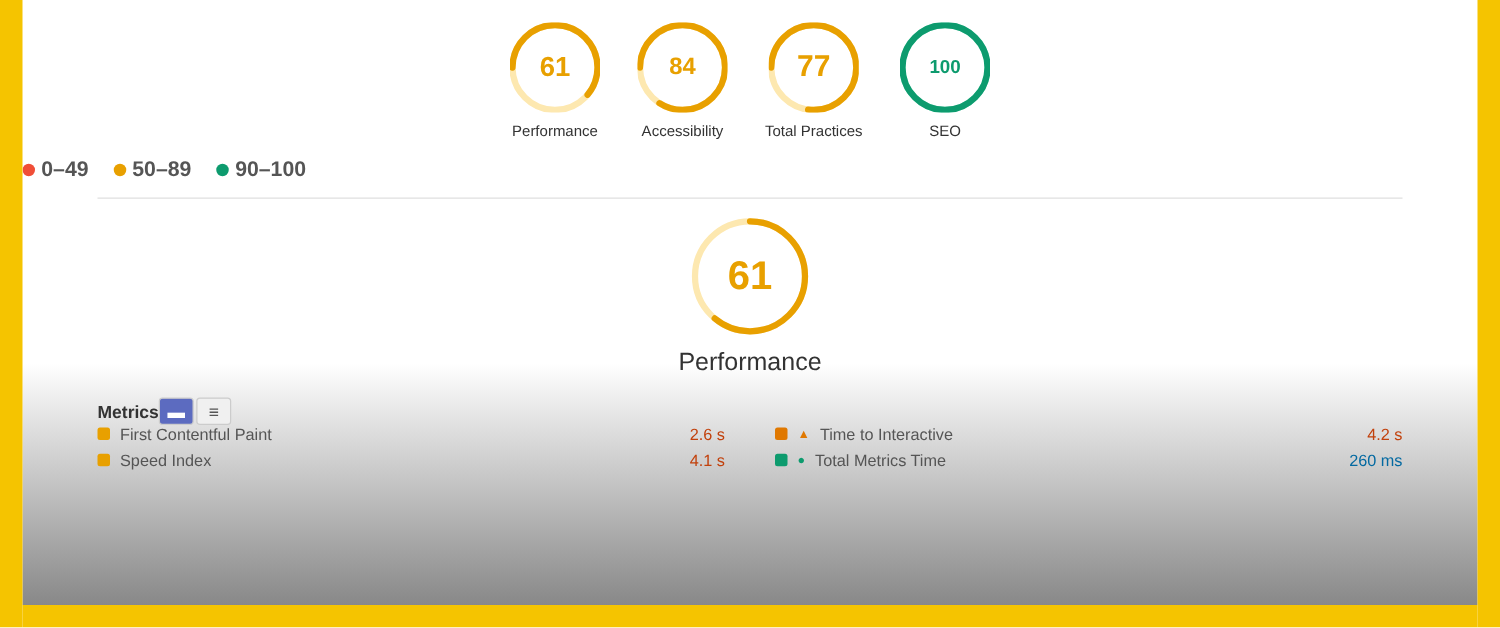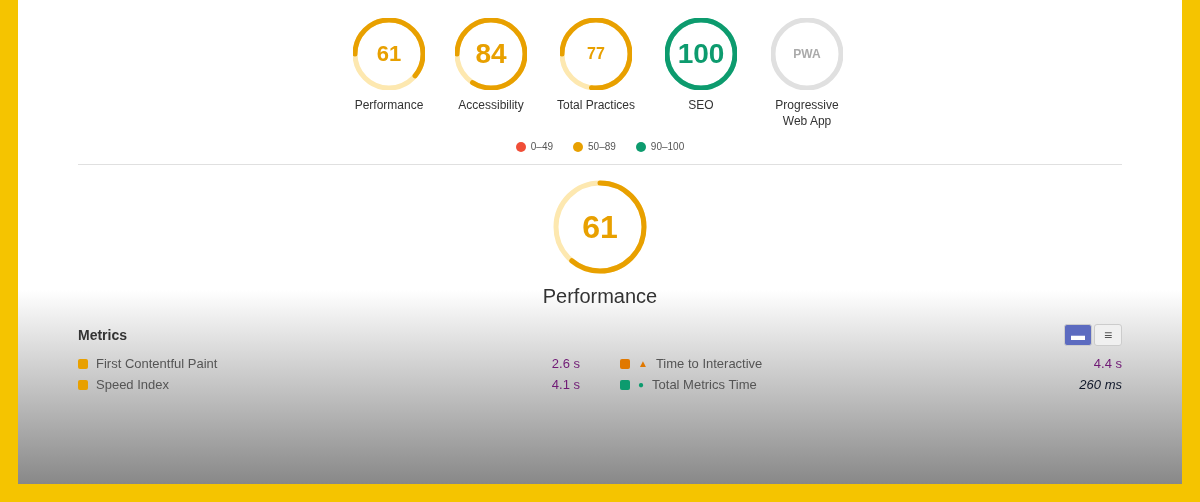--- a/index.html
+++ b/index.html
@@ -92,25 +92,26 @@
       font-size: 12px;
       color: #333;
       text-align: center;
       max-width: 80px;
       line-height: 1.3;
     }
 
     
     .legend {
       display: flex;
-      justify-content: center;
+      justify-content: flex-start;
       gap: 20px;
       margin-top: 12px;
-      font-size: 10px;
+      font-size: 17px;
       color: #555;
+      font-weight: bold;
     }
 
     .legend-item {
       display: flex;
       align-items: center;
       gap: 5px;
     }
 
     .legend-dot {
       width: 10px;
@@ -159,23 +160,21 @@
       margin-top: 8px;
     }
 
     
     .metrics-section {
       margin: 16px 60px 0 60px;
     }
 
     .metrics-header {
       display: flex;
-      justify-content: space-between;
-      align-items: center;
-      margin-bottom: 10px;
+      align-items: center;
     }
 
     .metrics-title {
       font-size: 14px;
       font-weight: bold;
       color: #333;
     }
 
     .view-toggles {
       display: flex;
@@ -223,22 +222,22 @@
 
     .metric-name {
       flex: 1;
       color: #555;
     }
 
     .metric-value {
       font-weight: 500;
     }
 
-    .metric-value.orange { color: #701a75; }
-    .metric-value.green { color: #0f172a; font-style: italic; }
+    .metric-value.orange { color: #c2410c; }
+    .metric-value.green { color: #0369a1; }
 
     .metric-icon {
       font-size: 10px;
     }
     .metric-icon.orange { color: #e07800; }
     .metric-icon.green { color: #0d9b6e; }
 
     
     .circle-track {
       fill: none;
@@ -271,53 +270,43 @@
       <div class="score-number" style="color:#e8a000; font-size: 22px;">61</div>
     </div>
     <div class="score-label">Performance</div>
   </div>
       <div class="score-item">
     <div class="score-circle">
       <svg width="72" height="72" viewBox="0 0 72 72">
         <circle class="circle-track" cx="36" cy="36" r="34" stroke="#fde8b0" stroke-width="5" fill="none"></circle>
         <circle class="circle-fill" cx="36" cy="36" r="34" stroke="#e8a000" stroke-width="5" fill="none" stroke-dasharray="179.447772373049 213.62830044410595" stroke-linecap="round" style="transform: rotate(-90deg); transform-origin: 36px 36px;"></circle>
       </svg>
-      <div class="score-number" style="color:#e8a000; font-size: 28px;">84</div>
+      <div class="score-number" style="color:#e8a000; font-size: 19px;">84</div>
     </div>
     <div class="score-label">Accessibility</div>
   </div>
       <div class="score-item">
     <div class="score-circle">
       <svg width="72" height="72" viewBox="0 0 72 72">
         <circle class="circle-track" cx="36" cy="36" r="34" stroke="#fde8b0" stroke-width="5" fill="none"></circle>
         <circle class="circle-fill" cx="36" cy="36" r="34" stroke="#e8a000" stroke-width="5" fill="none" stroke-dasharray="164.49379134196158 213.62830044410595" stroke-linecap="round" style="transform: rotate(-90deg); transform-origin: 36px 36px;"></circle>
       </svg>
-      <div class="score-number" style="color:#e8a000; font-size: 16px;">77</div>
+      <div class="score-number" style="color:#e8a000; font-size: 24px;">77</div>
     </div>
     <div class="score-label">Total Practices</div>
   </div>
       <div class="score-item">
     <div class="score-circle">
       <svg width="72" height="72" viewBox="0 0 72 72">
         <circle class="circle-track" cx="36" cy="36" r="34" stroke="#b0f0dc" stroke-width="5" fill="none"></circle>
         <circle class="circle-fill" cx="36" cy="36" r="34" stroke="#0d9b6e" stroke-width="5" fill="none" stroke-dasharray="213.62830044410595 213.62830044410595" stroke-linecap="round" style="transform: rotate(-90deg); transform-origin: 36px 36px;"></circle>
       </svg>
-      <div class="score-number" style="color:#0d9b6e; font-size: 28px;">100</div>
+      <div class="score-number" style="color:#0d9b6e; font-size: 15px;">100</div>
     </div>
     <div class="score-label">SEO</div>
-  </div>
-      <div class="score-item">
-    <div class="score-circle">
-      <svg width="72" height="72" viewBox="0 0 72 72">
-        <circle class="circle-track" cx="36" cy="36" r="34" stroke="#e0e0e0" stroke-width="5" fill="none"></circle>
-
-      </svg>
-      <div class="score-number" style="color:#aaa; font-size: 12px;">PWA</div>
-    </div>
-    <div class="score-label">Progressive Web App</div>
   </div>
     </div>
 
   <div class="legend" id="legend-row">
       <div class="legend-item">
     <div class="legend-dot" style="background:#f04e37"></div>
     <span>0–49</span>
   </div>
       <div class="legend-item">
     <div class="legend-dot" style="background:#e8a000"></div>
@@ -354,21 +343,21 @@
         <div class="metric-row">
     <div class="metric-color-dot" style="background:#e8a000"></div>
 
     <span class="metric-name">First Contentful Paint</span>
     <span class="metric-value orange">2.6 s</span>
   </div>
         <div class="metric-row">
     <div class="metric-color-dot" style="background:#e07800"></div>
     <span class="metric-icon orange">▲</span>
     <span class="metric-name">Time to Interactive</span>
-    <span class="metric-value orange">4.4 s</span>
+    <span class="metric-value orange">4.2 s</span>
   </div>
         <div class="metric-row">
     <div class="metric-color-dot" style="background:#e8a000"></div>
 
     <span class="metric-name">Speed Index</span>
     <span class="metric-value orange">4.1 s</span>
   </div>
         <div class="metric-row">
     <div class="metric-color-dot" style="background:#0d9b6e"></div>
     <span class="metric-icon green">●</span>

